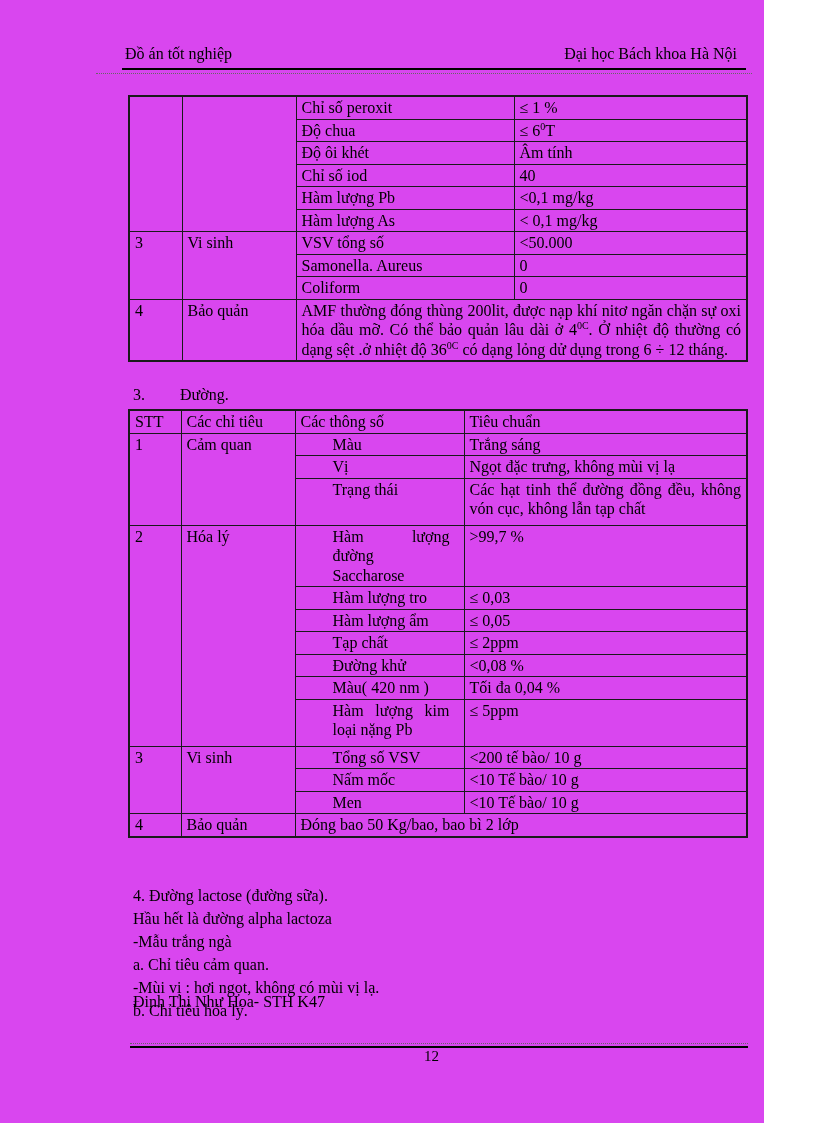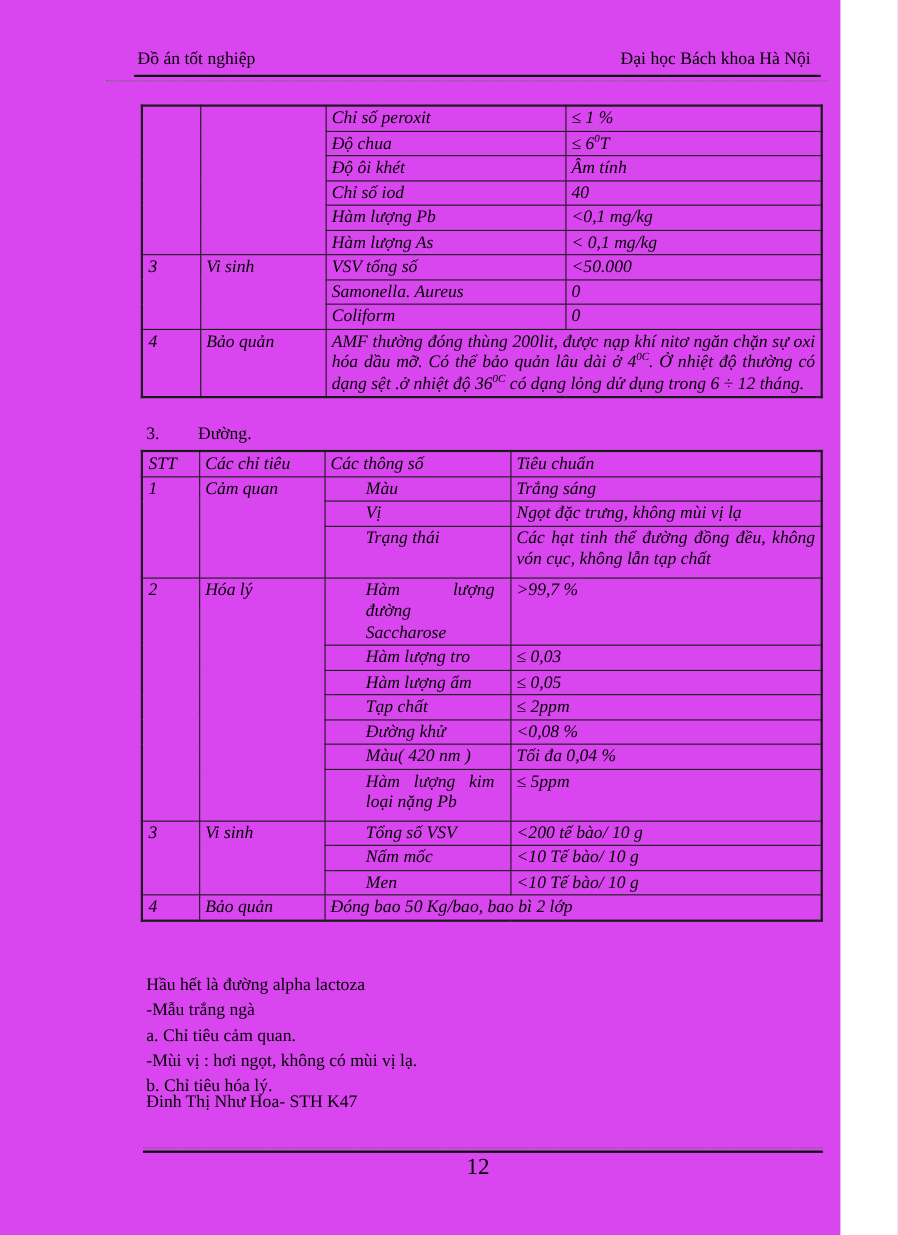--- a/index.html
+++ b/index.html
@@ -7,37 +7,37 @@
         font-family:"Liberation Serif","DejaVu Serif",serif;font-size:16px;overflow:hidden;}
   
   .hdr{position:absolute;left:125px;top:45px;width:612px;display:flex;justify-content:space-between;}
   .hdr-solid{position:absolute;left:122px;top:68px;width:624px;height:2px;background:#000;}
   .hdr-dotted{position:absolute;left:96px;top:73px;width:656px;border-top:1px dotted #666;}
   
   .content{position:absolute;left:128px;top:95px;width:618px;}
   table.t{border-collapse:collapse;border:2px solid #1a1a1a;table-layout:fixed;width:618px;font-size:16px;}
   table.t td{border:1px solid #1a1a1a;padding:1px 5px;vertical-align:top;line-height:19.5px;
              text-align:justify;overflow:hidden;}
-  table.t tr{height:22px;font-style:italic;}
+  table.t tr{height:22px;}
   td.th-c{text-align:center;}
   td.stt{text-align:left;}
   td.amf-cell{padding-right:30px;line-height:20.5px;padding-bottom:3px;}
   table.t2 td.p3{padding-right:14px;padding-left:37px;}
   tr.tall2 td{height:44px;}
   sup{font-size:10px;line-height:0;vertical-align:super;letter-spacing:0;}
   
   .sec-head{margin:24px 0 5px 5px;}
   .sec-num{display:inline-block;width:47px;}
   
   .text-block{margin:46px 0 0 5px;line-height:23px;}
   
   .ftr-dotted{position:absolute;left:130px;top:1043px;width:618px;border-top:1px dotted #666;}
   .ftr-solid{position:absolute;left:130px;top:1046px;width:618px;height:2px;background:#000;}
   .ftr-name{position:absolute;left:133px;top:993px;}
-  .ftr-page{position:absolute;left:424px;top:1048px;font-size:21px;}
+  .ftr-page{position:absolute;left:424px;top:1048px;font-size:15px;}
 </style>
 </head>
 <body>
 
 <div class="page">
 
   <div class="hdr">
     <span>Đồ án tốt nghiệp</span>
     <span>Đại học Bách khoa Hà Nội</span>
   </div>
@@ -180,20 +180,21 @@
         </tr>
         <tr>
           <td class="stt">4</td>
           <td>Bảo quản</td>
           <td colspan="2">Đóng bao 50 Kg/bao, bao bì 2 lớp</td>
         </tr>
       </tbody>
     </table>
 
     <div class="text-block">
+      <div>4. Đường lactose (đường sữa).</div>
       <div>Hầu hết là đường  alpha lactoza</div>
       <div>-Mẫu trắng ngà</div>
       <div>a. Chỉ tiêu cảm quan.</div>
       <div>-Mùi vị : hơi ngọt, không có mùi vị lạ.</div>
       <div>b. Chỉ tiêu hóa lý.</div>
     </div>
   </div>
 
   <div class="ftr-dotted"></div>
   <div class="ftr-solid"></div>

